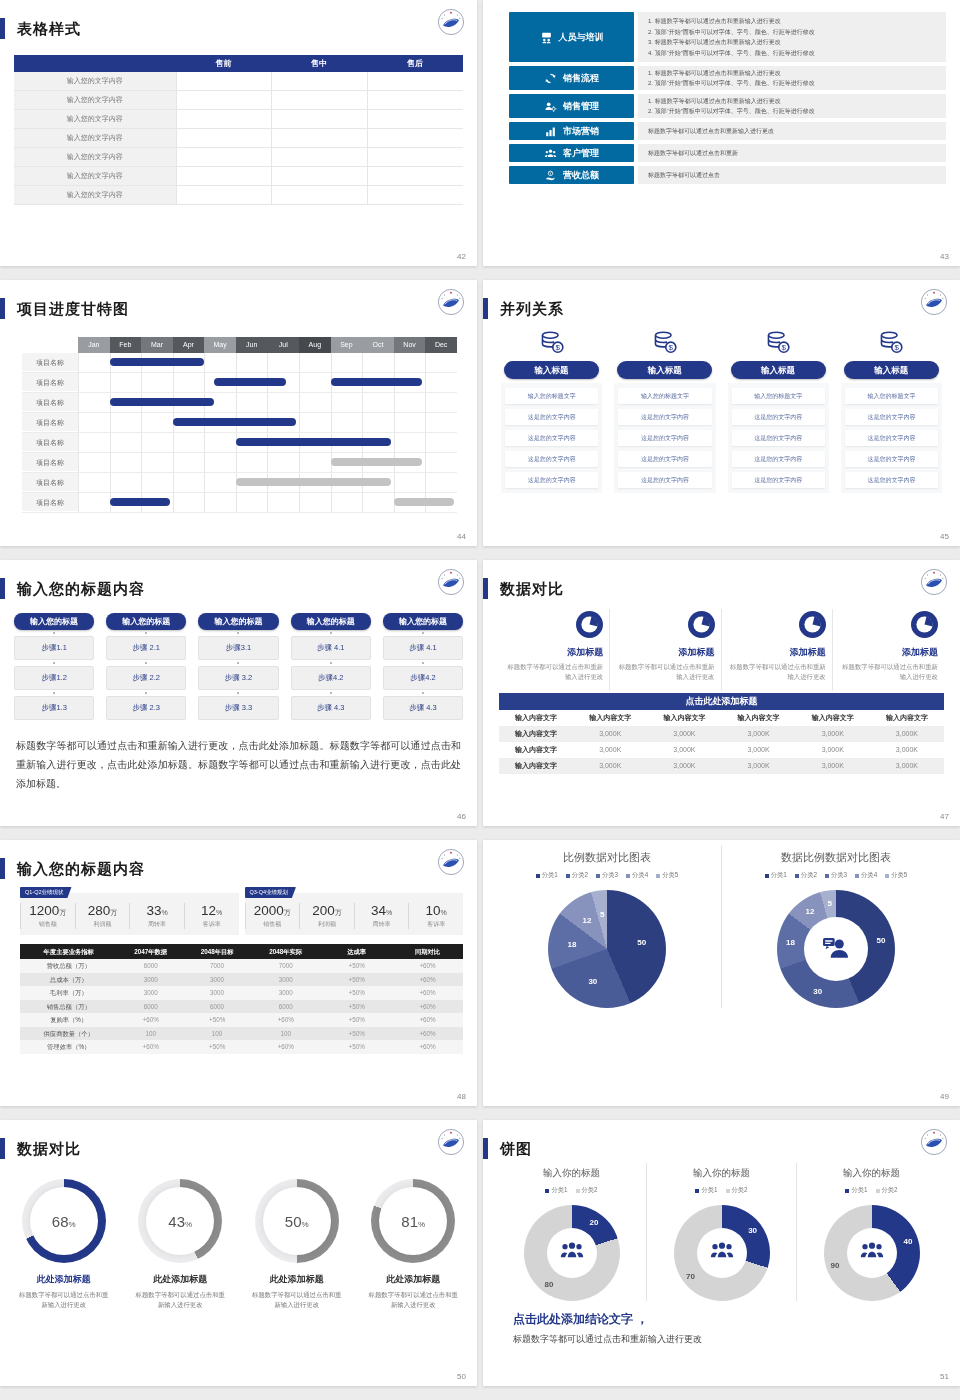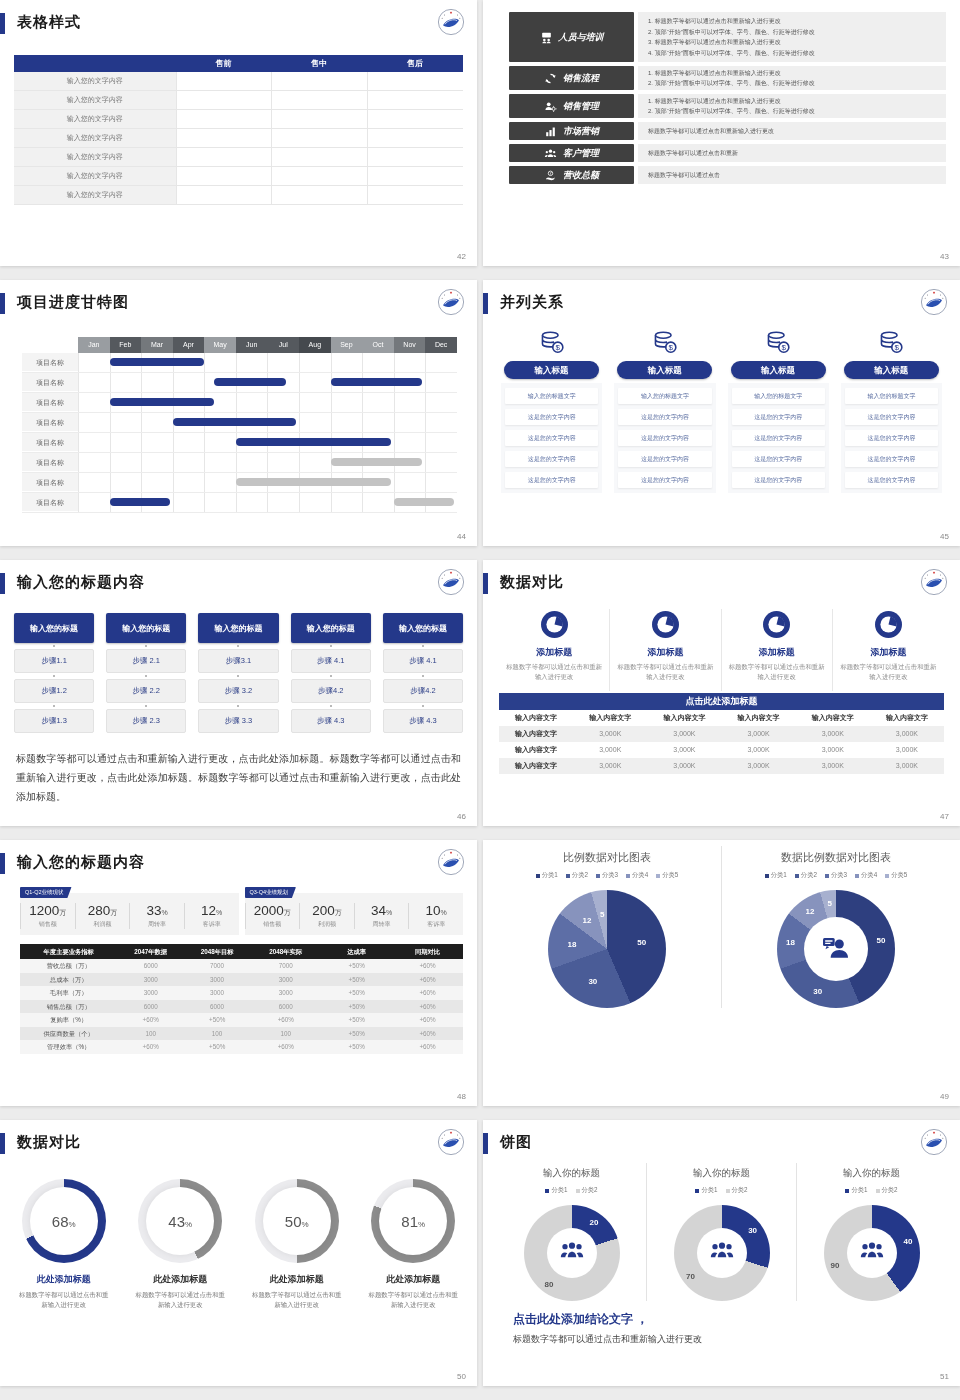--- a/index.html
+++ b/index.html
@@ -1,33 +1,33 @@
 <!DOCTYPE html>
 <html><head>
 <meta charset="utf-8">
 <style>
   html,body{margin:0;padding:0;background:#ececec;font-family:"Liberation Sans","DejaVu Sans",sans-serif;}
   .page{width:960px;height:1400px;background:#ececec;overflow:hidden;}
   .grid{display:grid;grid-template-columns:477px 477px;grid-auto-rows:266px;column-gap:6px;row-gap:14px;}
   .slide{background:#fff;position:relative;box-shadow:0 1px 3px rgba(0,0,0,.14);overflow:hidden;}
-  .shead{display:flex;align-items:flex-start;padding:13px 14px 0 0;height:26px;position:relative;}
+  .shead{display:flex;align-items:flex-end;padding:13px 14px 0 0;height:26px;position:relative;}
   .accent{width:5px;height:21px;background:#24388a;margin-right:12px;flex:none;}
   .shead h2{font-size:15px;font-weight:bold;color:#1c1c1c;margin:0;letter-spacing:1px;}
   .logo{position:absolute;right:12px;top:8px;width:28px;height:28px;}
   .pnum{position:absolute;right:11px;bottom:5px;font-size:8px;color:#8a8a8a;}
   
   .t42{margin:16px 14px 0 14px;font-size:7px;}
   .t42 .hrow{display:grid;grid-template-columns:36% 21.3% 21.3% 21.4%;background:#24388a;color:#fff;font-weight:bold;height:17px;line-height:17px;text-align:center;font-size:8px;}
   .t42 .brow{display:grid;grid-template-columns:36% 21.3% 21.3% 21.4%;height:18px;line-height:18px;border-bottom:1px solid #e6e6e6;}
   .t42 .lab{background:#f1f1f1;color:#777;text-align:center;}
   .t42 .cel{border-left:1px solid #e6e6e6;background:#fff;}
   
   .l43{margin:12px 14px 0 26px;display:flex;flex-direction:column;gap:4px;}
   .l43 .item{display:flex;gap:4px;}
-  .l43 .lbox{width:125px;flex:none;background:#404040;color:#fff;display:flex;align-items:center;justify-content:center;gap:6px;border-radius:1px;font-style:italic;}
+  .l43 .lbox{width:125px;flex:none;background:#0369a1;color:#fff;display:flex;align-items:center;justify-content:center;gap:6px;border-radius:1px;}
   .l43 .lbox .lab{font-size:9px;font-weight:bold;}
   .l43 .lbox svg{width:13px;height:13px;color:#fff;}
   .l43 .rbox{flex:1;background:#efefef;color:#555;font-size:6px;display:flex;flex-direction:column;justify-content:center;padding:2px 10px;line-height:1.75;}
   
   .g44{margin:18px 20px 0 22px;}
   .g44 .mrow{display:flex;height:16px;margin-left:56px;}
   .g44 .mcell{flex:1;color:#fff;font-size:7px;text-align:center;line-height:16px;}
   .g44 .grow{display:flex;height:19px;border-bottom:1px solid #ececec;}
   .g44 .glab{width:56px;flex:none;background:#f4f4f4;color:#666;font-size:7px;text-align:center;line-height:19px;border-bottom:1px solid #fff;}
   .g44 .garea{flex:1;position:relative;display:flex;}
@@ -35,27 +35,27 @@
   .g44 .gbar{position:absolute;top:5px;height:8px;border-radius:4px;}
   
   .c45{margin:10px 18px 0 18px;display:grid;grid-template-columns:repeat(4,1fr);gap:12px;}
   .c45 .col{text-align:center;}
   .c45 .icon svg{width:26px;height:26px;color:#24388a;}
   .c45 .pill{margin:2px auto 0;background:#24388a;color:#fff;font-size:8.5px;font-weight:bold;height:18px;line-height:18px;border-radius:9px;width:94%;box-shadow:0 1px 2px rgba(0,0,0,.25);}
   .c45 .colbody{margin-top:4px;background:#f7f8fa;padding:5px 4px;display:flex;flex-direction:column;gap:5px;}
   .c45 .crow{background:#fff;height:16px;line-height:16px;font-size:6px;color:#55699e;box-shadow:0 1px 2px rgba(0,0,0,.07);border-radius:1px;}
   
   .c46{margin:14px 14px 0 14px;display:grid;grid-template-columns:repeat(5,1fr);gap:12px;}
-  .c46 .hd{background:#24388a;color:#fff;font-size:8px;font-weight:bold;height:30px;display:flex;align-items:center;justify-content:center;border-radius:2px;box-shadow:0 1px 2px rgba(0,0,0,.25);}
+  .c46 .hd{background:#24388a;color:#fff;font-size:8px;font-weight:bold;height:17px;display:flex;align-items:center;justify-content:center;border-radius:8px;box-shadow:0 1px 2px rgba(0,0,0,.25);}
   .c46 .step{margin-top:6px;background:#f0f0f0;border:1px solid #e2e2e2;color:#2f4188;font-size:7.5px;height:22px;line-height:22px;text-align:center;border-radius:2px;position:relative;}
   .c46 .dot{width:2px;height:2px;background:#b9b9b9;margin:2px auto -4px;}
   .p46{margin:16px 16px 0 16px;font-size:10px;color:#3b3b3b;line-height:1.9;text-align:justify;}
   
   .f47{margin:10px 16px 0 16px;display:grid;grid-template-columns:repeat(4,1fr);}
-  .f47 .feat{text-align:center;padding:2px 6px 8px;}
+  .f47 .feat{text-align:right;padding:2px 6px 8px;}
   .f47 .feat.dv{border-right:1px solid #e7e7e7;}
   .f47 .picon svg{width:27px;height:27px;}
   .f47 .ft{color:#24388a;font-weight:bold;font-size:9px;margin-top:4px;}
   .f47 .fd{color:#8a8a8a;font-size:6.4px;line-height:1.6;margin-top:3px;}
   .bar47{margin:2px 16px 0;background:#2a3f8c;color:#fff;font-weight:bold;font-size:9px;height:17px;line-height:17px;text-align:center;}
   .t47{margin:0 16px;font-size:7px;}
   .t47 .row{display:grid;grid-template-columns:repeat(6,1fr);height:16px;line-height:16px;text-align:center;}
   .t47 .row.h{font-weight:bold;color:#333;}
   .t47 .row .c1{font-weight:bold;color:#333;}
   .t47 .row .v{color:#8a8a8a;}

